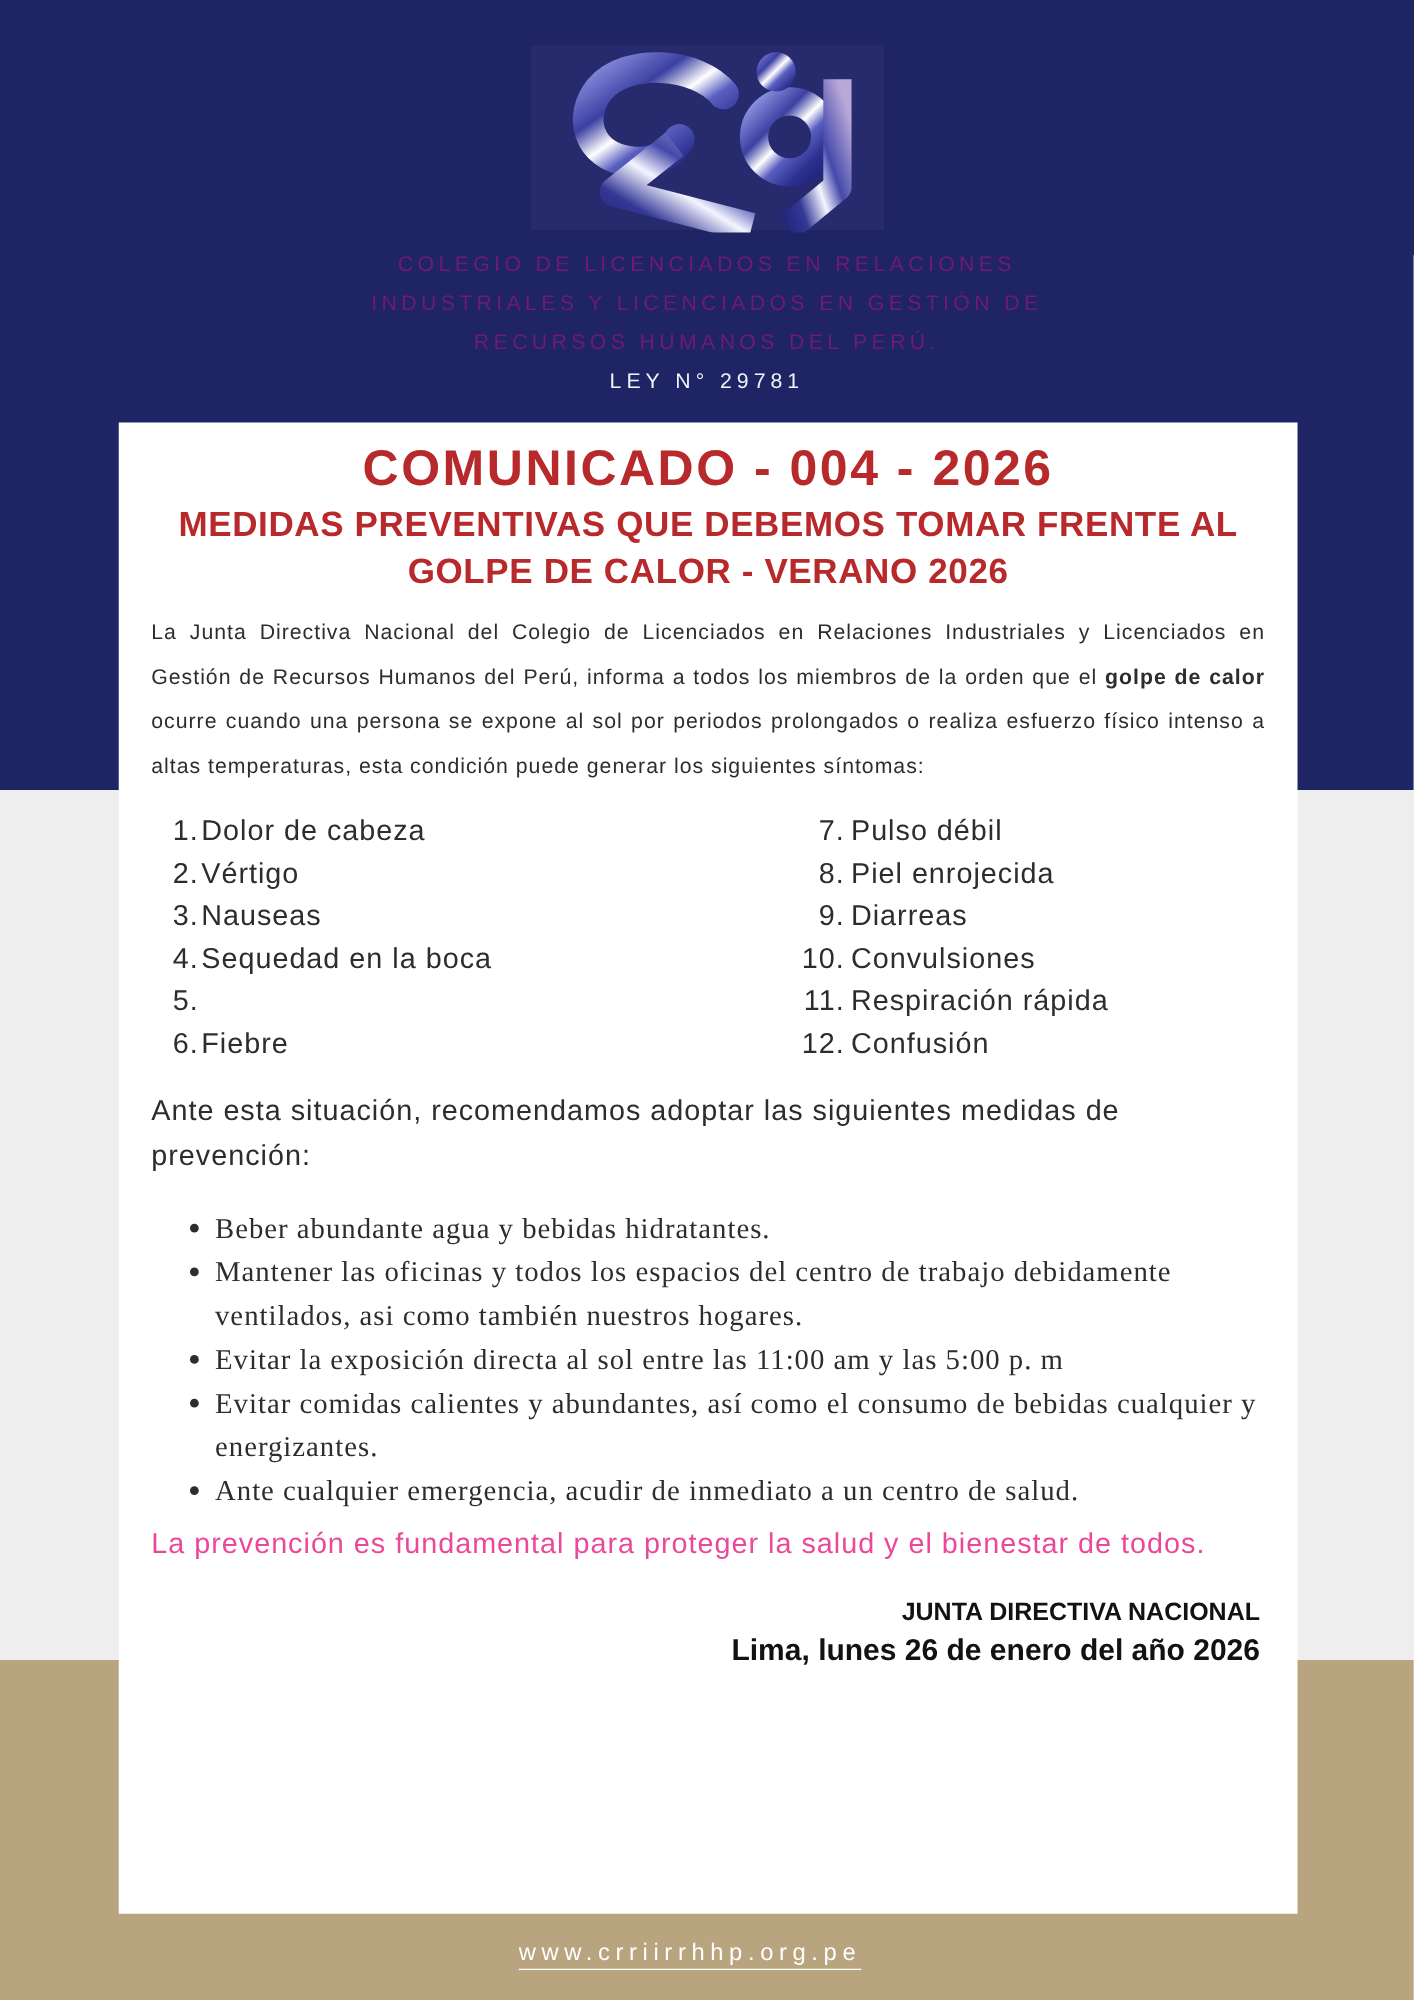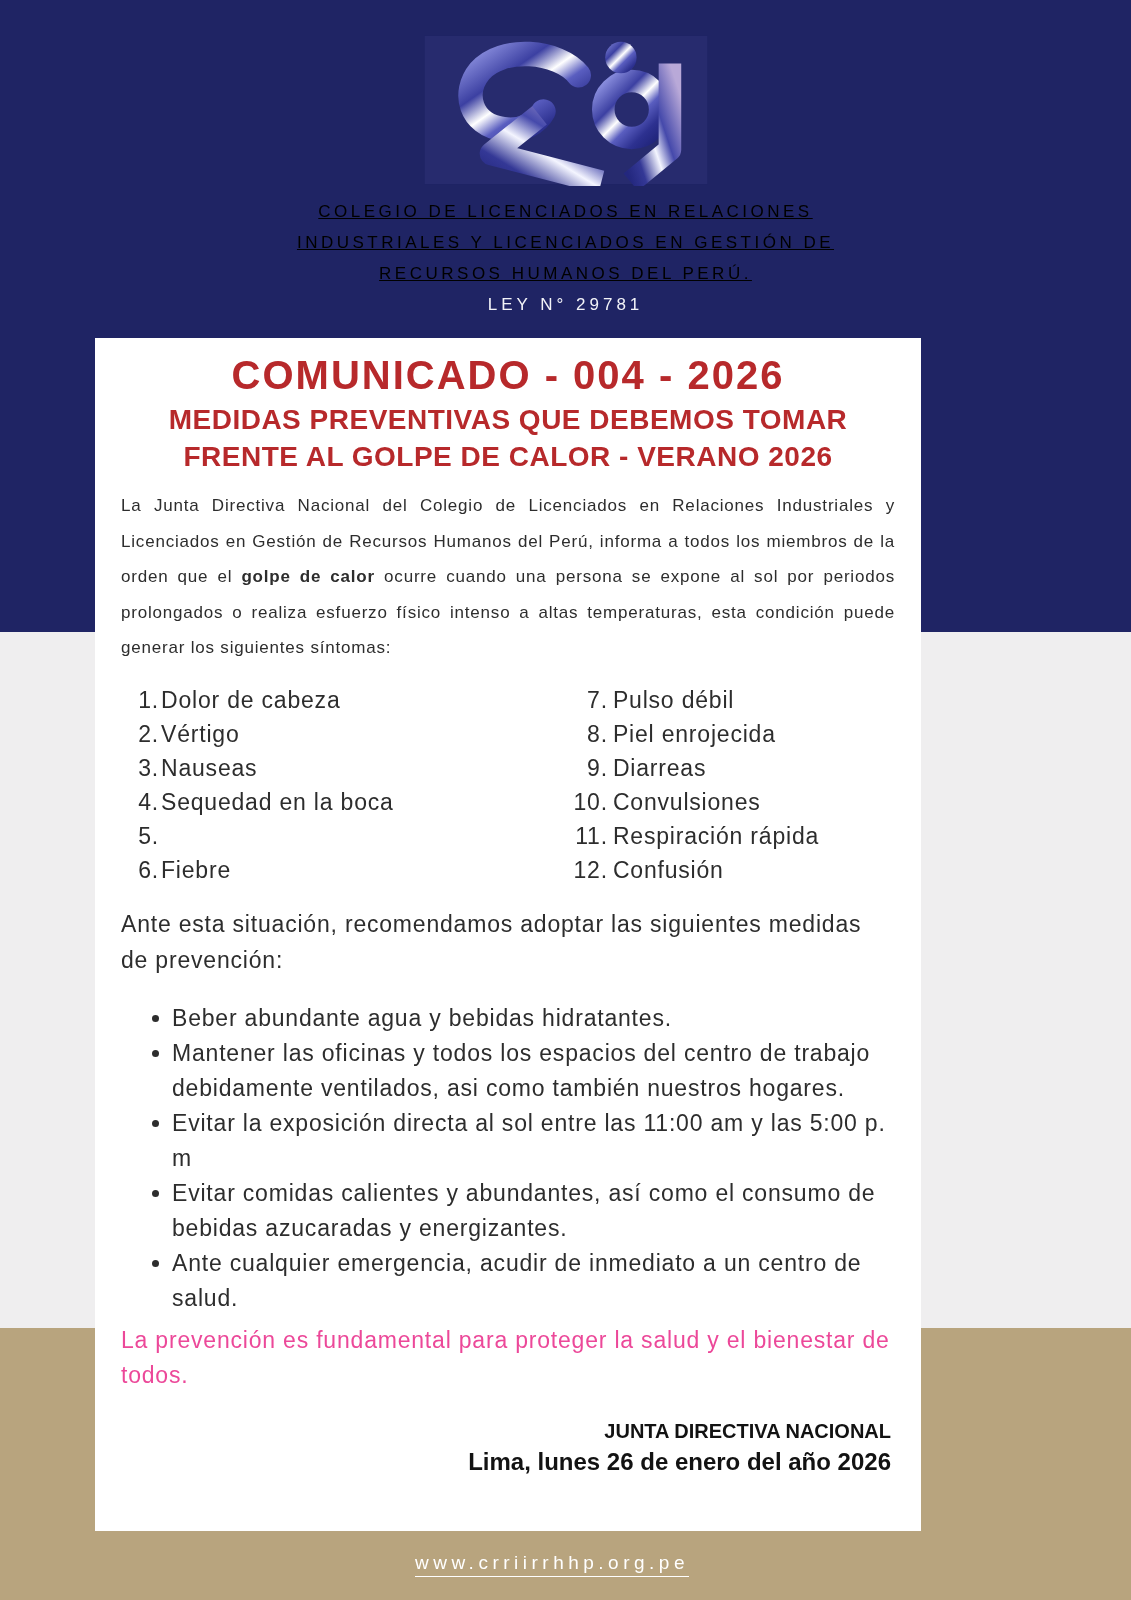--- a/index.html
+++ b/index.html
@@ -9,46 +9,46 @@
   }
   
   .bg-navy{position:absolute;left:0;top:0;width:1131px;height:632px;background:#1f2464;}
   .bg-gray{position:absolute;left:0;top:632px;width:1131px;height:696px;background:#efeeef;}
   .bg-tan{position:absolute;left:0;top:1328px;width:1131px;height:272px;background:#b8a47e;}
 
   
   .header{position:absolute;left:0;top:0;width:1131px;text-align:center;color:#fff;}
   .logo-wrap{margin:34px auto 10px;width:300px;height:152px;}
   .logo-wrap svg{display:block;width:300px;height:152px;}
-  .org-line{font-size:17px;letter-spacing:3.5px;line-height:31px;font-weight:500;color:#000000;text-decoration:underline;}
+  .org-line{font-size:17px;letter-spacing:3.5px;line-height:31px;font-weight:500;color:#701a75;}
   .law-line{font-size:17px;letter-spacing:4px;line-height:31px;font-weight:500;color:#f2f3f8;}
 
   
   .card{
-    position:absolute;left:95px;top:338px;width:826px;height:1193px;
+    position:absolute;left:95px;top:338px;width:943px;height:1193px;
     background:#ffffff;box-sizing:border-box;padding:10px 26px 0 26px;overflow:hidden;
   }
   .title{color:#b7292b;font-weight:800;font-size:40px;letter-spacing:2px;
     text-align:center;line-height:46px;margin-top:4px;}
   .subtitle{color:#b7292b;font-weight:800;font-size:28px;letter-spacing:.5px;
     text-align:center;line-height:37px;margin-top:3px;}
   .intro{font-size:17px;color:#2d2d2d;line-height:35.5px;text-align:justify;
     letter-spacing:.8px;margin-top:13px;}
   .intro b{font-weight:bold;}
 
   .symptoms{display:grid;grid-template-columns:58% 42%;margin-top:4px;
     font-size:23px;color:#2d2d2d;letter-spacing:.8px;}
   .sym-item{line-height:34px;display:flex;}
   .sym-num{width:38px;text-align:right;flex:none;}
   .sym-col-left .sym-text{margin-left:2px;}
   .sym-col-right .sym-text{margin-left:5px;}
 
   .recommend{font-size:23px;line-height:36px;margin-top:19px;letter-spacing:.8px;
     color:#2d2d2d;max-width:880px;}
-  .measures{margin-top:0;}
+  .measures{margin-top:0;font-family:Liberation Serif, serif;}
   .measure{display:flex;font-size:23px;line-height:35px;letter-spacing:.8px;color:#2d2d2d;}
   .dot{width:7px;height:7px;border-radius:50%;background:#2d2d2d;margin:14px 13px 0 31px;flex:none;}
   .measure-text{max-width:845px;}
 
   .closing{font-size:23px;line-height:35px;letter-spacing:.8px;margin-top:7px;
     color:#ec4899;max-width:880px;}
   .signature{text-align:right;font-weight:bold;color:#121212;margin-top:2px;padding-right:4px;}
   .sig-line1{font-size:20px;line-height:30px;letter-spacing:0;}
   .sig-line2{font-size:24px;line-height:31px;}
 
@@ -168,21 +168,21 @@
     <div class="measure">
         <span class="dot"></span>
         <span class="measure-text">Mantener las oficinas y todos los espacios del centro de trabajo debidamente ventilados, asi como también nuestros hogares.</span>
       </div>
     <div class="measure">
         <span class="dot"></span>
         <span class="measure-text">Evitar la exposición directa al sol entre las 11:00  am y las 5:00 p. m</span>
       </div>
     <div class="measure">
         <span class="dot"></span>
-        <span class="measure-text">Evitar comidas calientes y abundantes, así como el consumo de bebidas azucaradas y energizantes.</span>
+        <span class="measure-text">Evitar comidas calientes y abundantes, así como el consumo de bebidas cualquier y energizantes.</span>
       </div>
     <div class="measure">
         <span class="dot"></span>
         <span class="measure-text">Ante cualquier emergencia, acudir de inmediato a un centro de salud.</span>
       </div>
   </div>
 
   <p class="closing">La prevención es fundamental para proteger la salud y el bienestar de todos.</p>
 
   <div class="signature">

